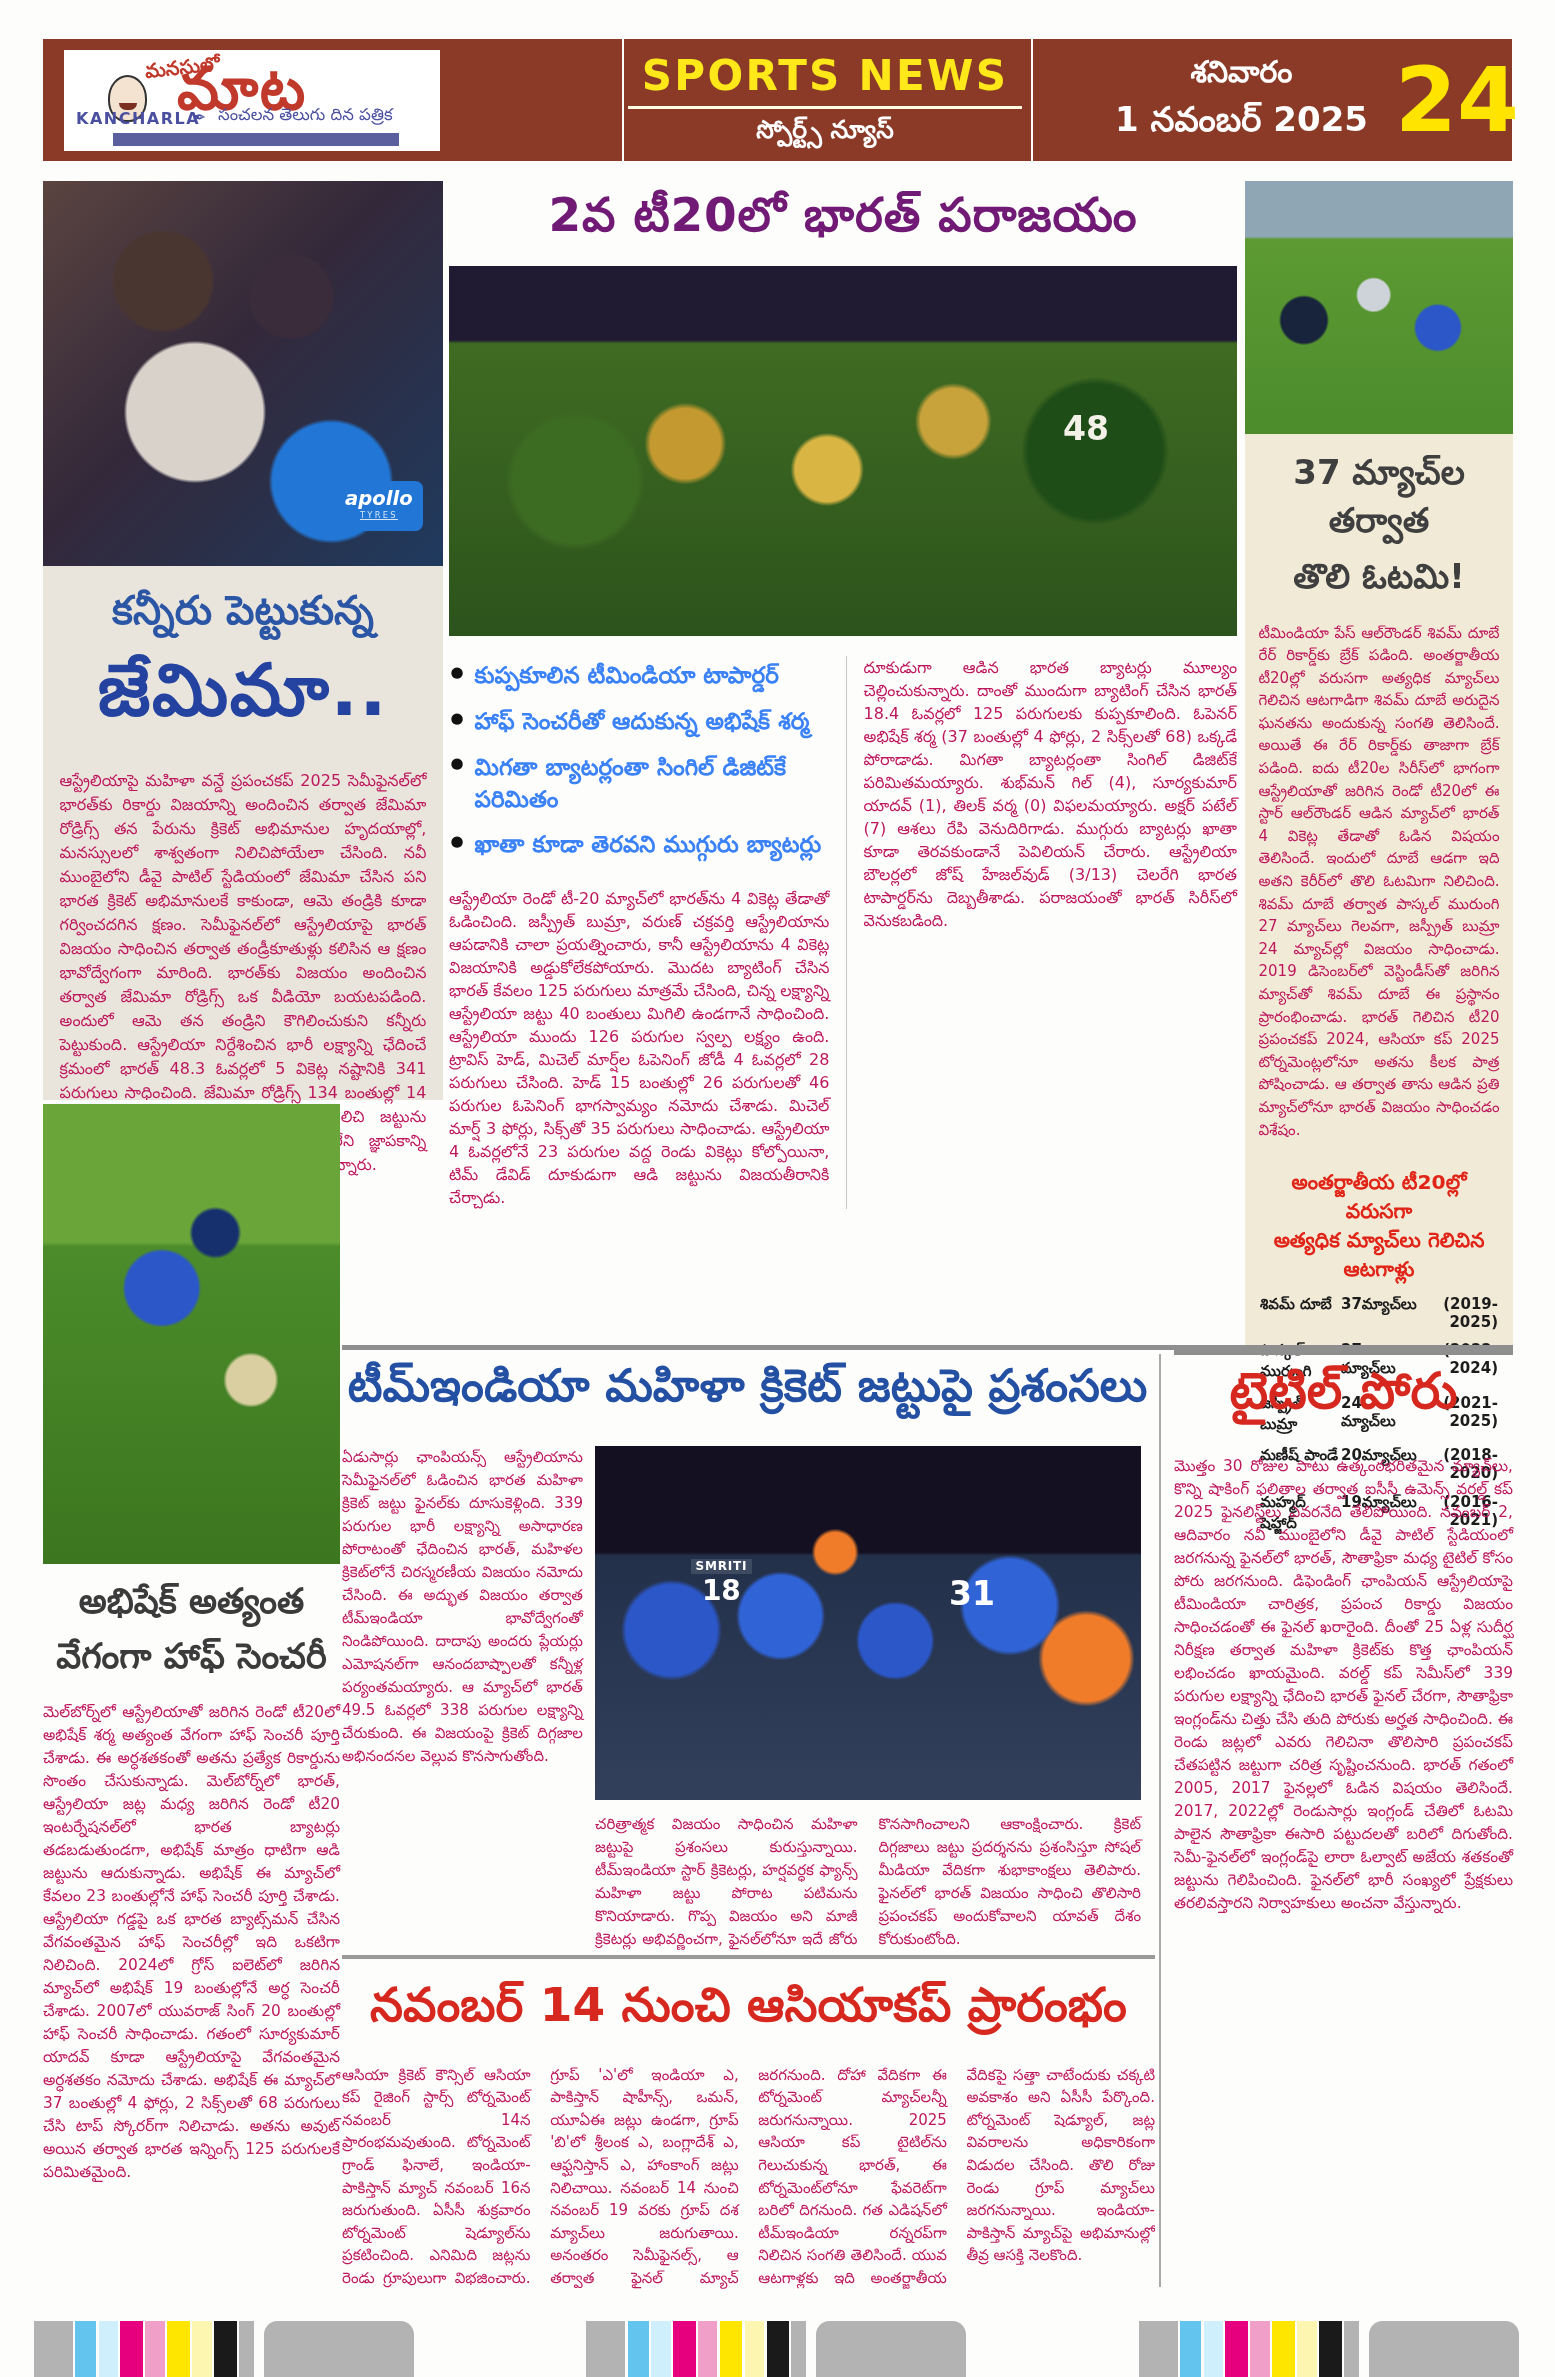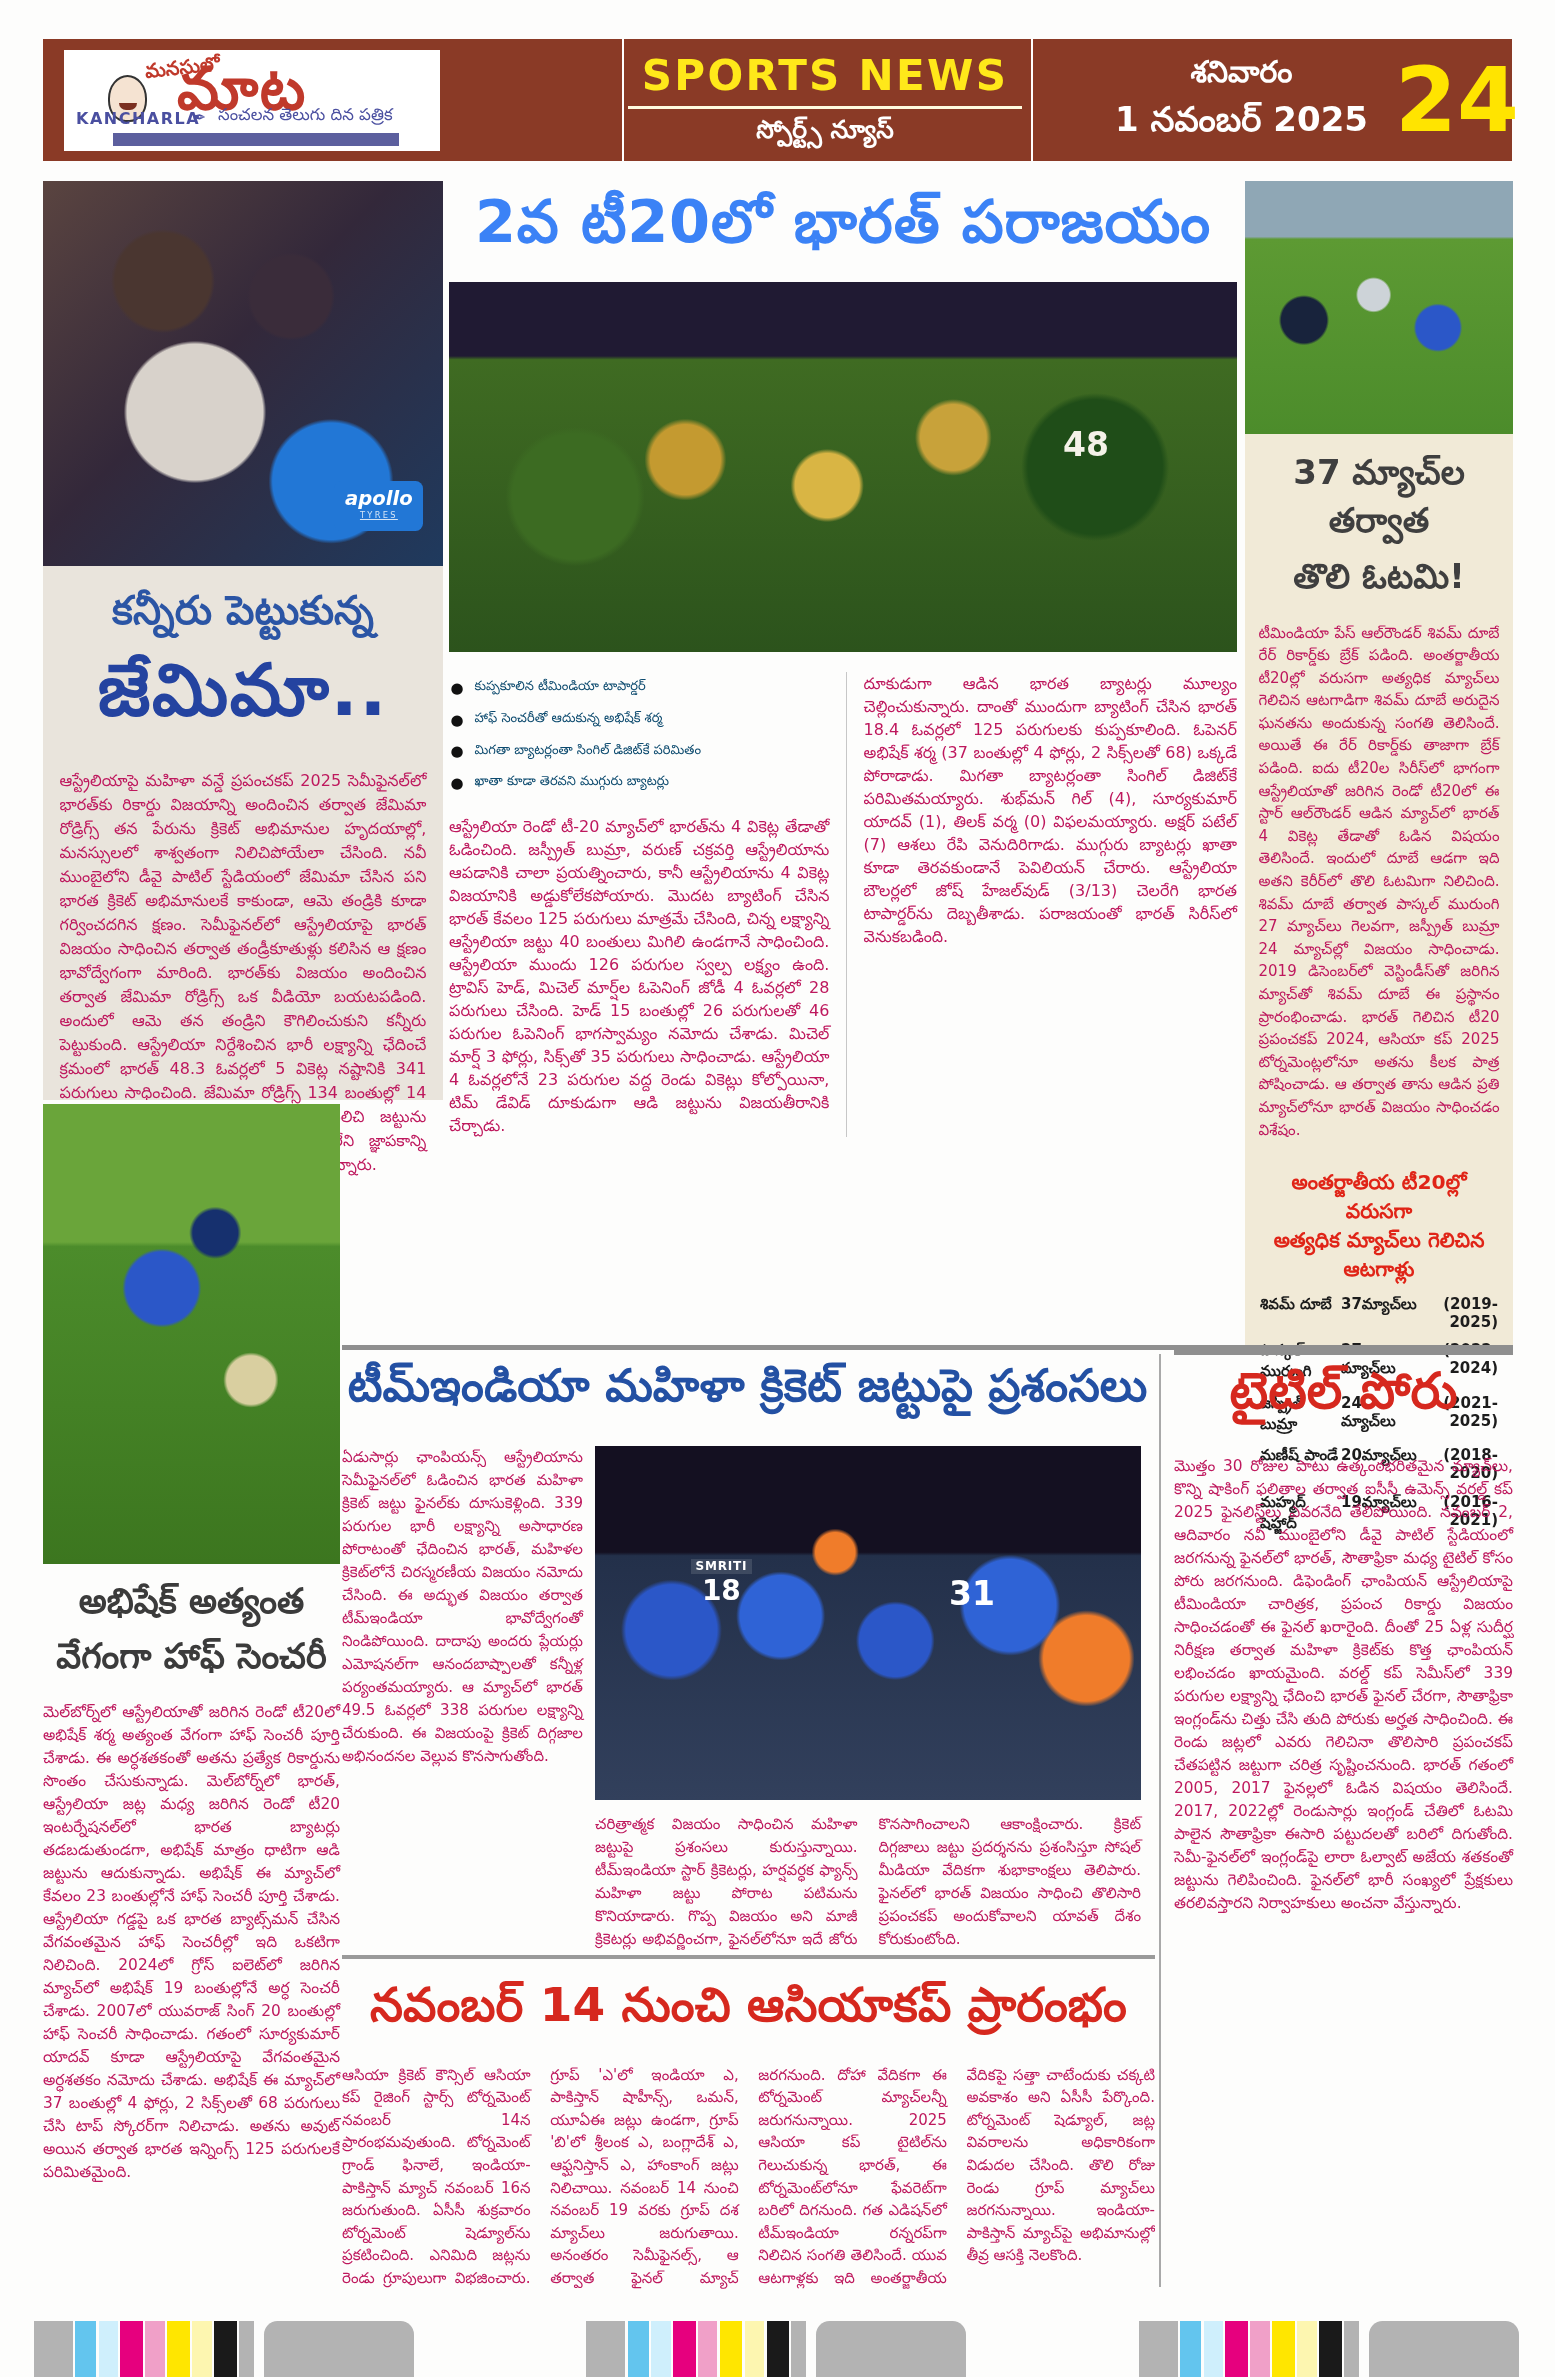--- a/index.html
+++ b/index.html
@@ -42,35 +42,35 @@
       linear-gradient(135deg,#5a4440,#33283a 45%,#1f3a5e); }
   .apollo-chip { position:absolute; right:19.6px; bottom:35px; width:89px; height:50px; background:#2277d6; border-radius:7.5px; color:#fff; text-align:center; padding-top:6px; }
   .apollo-chip .a1 { font-size:19.6px; font-weight:900; font-style:italic; }
   .apollo-chip .a2 { font-size:8.3px; letter-spacing:2.3px; opacity:.8;text-decoration:underline; }
   .jemimah .kicker { text-align:center; color:#2b55a5; font-size:40px; font-weight:600; margin-top:21px; }
   .jemimah .title { text-align:center; color:#2443a0; font-size:72px; font-weight:900; margin-top:4.5px; letter-spacing:1.5px; }
   .jemimah .body-text { padding:19.6px 16.6px 0; font-size:16px; line-height:24px; }
 
   
   .lead { position:absolute; left:449px; top:187px; width:788px; height:1159px; }
-  .lead .headline { text-align:center; color:#3b82f6; font-size:59px; font-weight:900; letter-spacing:0.8px; }
+  .lead .headline { text-align:center; color:#701a75; font-size:47px; font-weight:900; letter-spacing:0.8px; }
   .lead .photo { margin-top:12px; width:100%; height:370px;
     background:
       radial-gradient(circle at 82% 50%, #1f4d18 0 10%, transparent 11%),
       radial-gradient(circle at 64% 42%, #c8a23a 0 6%, transparent 7%),
       radial-gradient(circle at 48% 55%, #d9b544 0 7%, transparent 8%),
       radial-gradient(circle at 30% 48%, #c49a30 0 6%, transparent 7%),
       radial-gradient(circle at 16% 58%, #3c6b22 0 9%, transparent 10%),
       linear-gradient(180deg,#201a33 0 20%, #3f6b22 21%, #2c531c); }
   .jersey-num { position:absolute; right:128px; top:143px; color:#f4f2e8; font-size:33px; font-weight:900; }
   .lead .content { display:flex; margin-top:19.6px; }
   .lead .colA { width:397px; padding-right:16.6px; }
   .lead .colB { width:391px; padding-left:16.6px; border-left:0.8px solid #c7c7c7; }
   .lead .bullets { list-style:none; margin-bottom:16.6px; }
-  .lead .bullets li { font-size:13px; color:#0c4a6e; padding:6.8px 0 6.8px 25.6px; position:relative; font-weight:400; }
+  .lead .bullets li { font-size:23px; color:#3b82f6; padding:6.8px 0 6.8px 25.6px; position:relative; font-weight:700; }
   .lead .bullets li:before { content:"●"; position:absolute; left:1.5px; top:7.5px; font-size:15px; color:#111; }
   .lead .body-text { font-size:16px; line-height:23px; }
 
   
   .dube { position:absolute; left:1245px; top:181px; width:268px; height:1165px; background:#f1ead7; }
   .dube .photo { width:100%; height:253px;
     background:
       radial-gradient(circle at 22% 55%, #18233c 0 9%, transparent 10%),
       radial-gradient(circle at 48% 45%, #cdd3d8 0 8%, transparent 9%),
       radial-gradient(circle at 72% 58%, #2b57c8 0 9%, transparent 10%),

